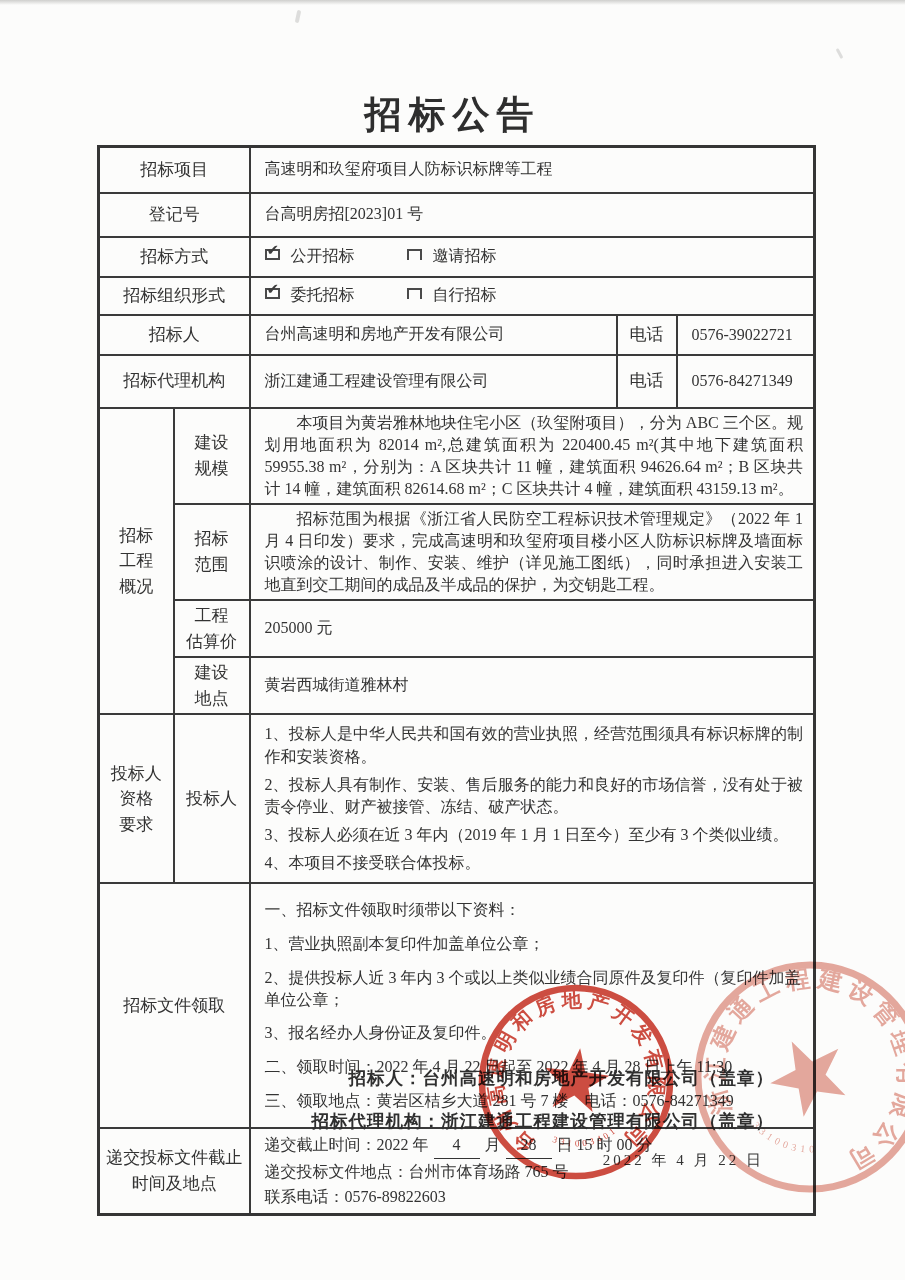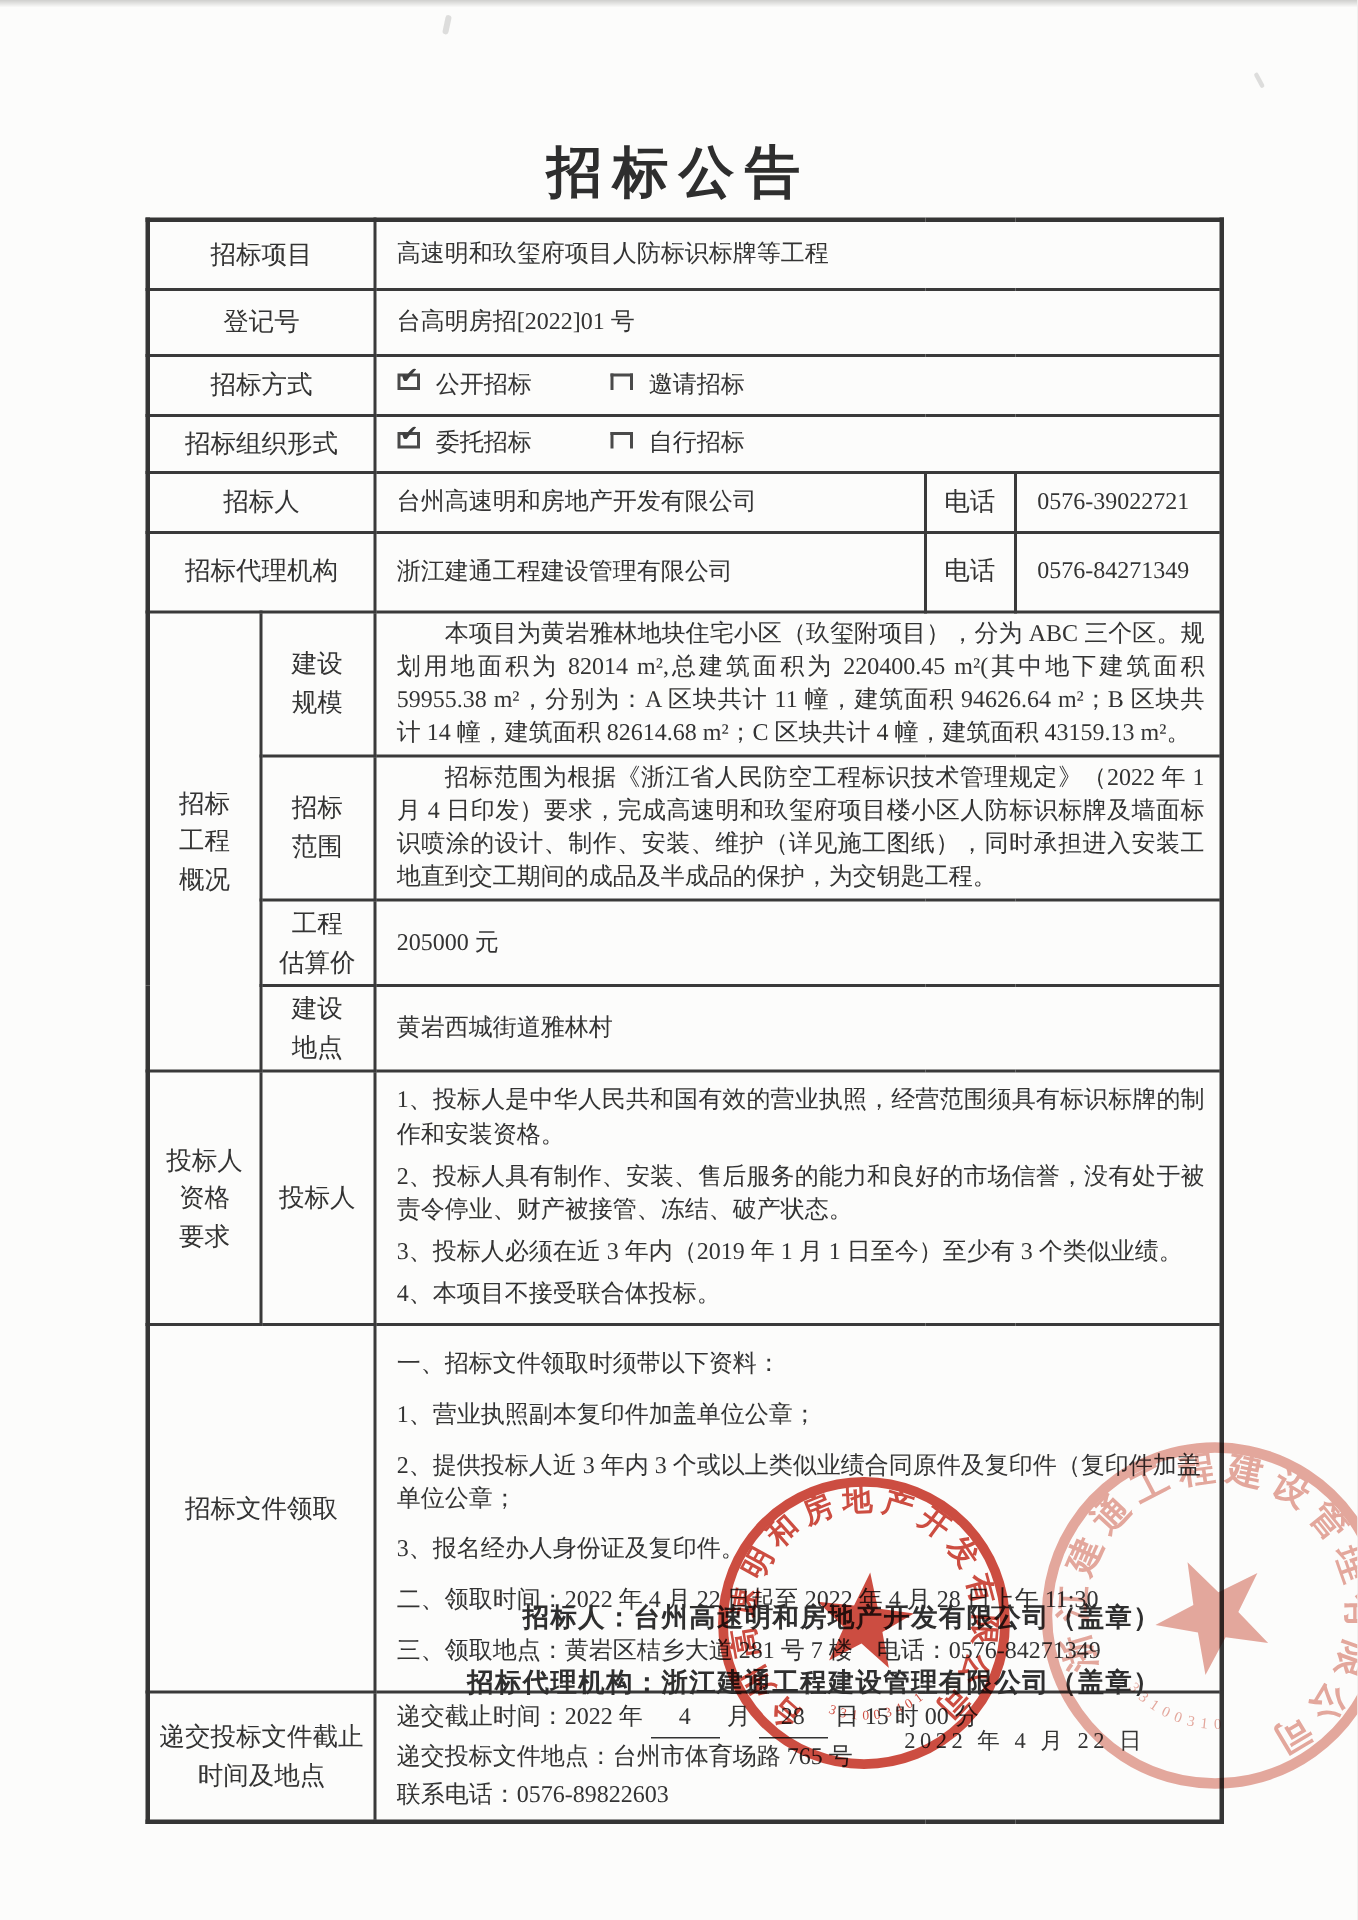--- a/index.html
+++ b/index.html
@@ -110,21 +110,21 @@
         <col style="width:60px">
         <col style="width:138px">
     </colgroup>
     <tbody>
       <tr style="height:46px">
         <td colspan="2" class="lbl">招标项目</td>
         <td colspan="3" class="val">高速明和玖玺府项目人防标识标牌等工程</td>
       </tr>
       <tr style="height:44px">
         <td colspan="2" class="lbl">登记号</td>
-        <td colspan="3" class="val">台高明房招[2022]01 号</td>
+        <td colspan="3" class="val">台高明房招[2023]01 号</td>
       </tr>
       <tr style="height:40px">
         <td colspan="2" class="lbl">招标方式</td>
         <td colspan="3" class="val">
           <span class="opt">
             <span class="cb checked">
                 <span class="tick">✔</span>
               </span>
             <span>公开招标</span>
           </span>

